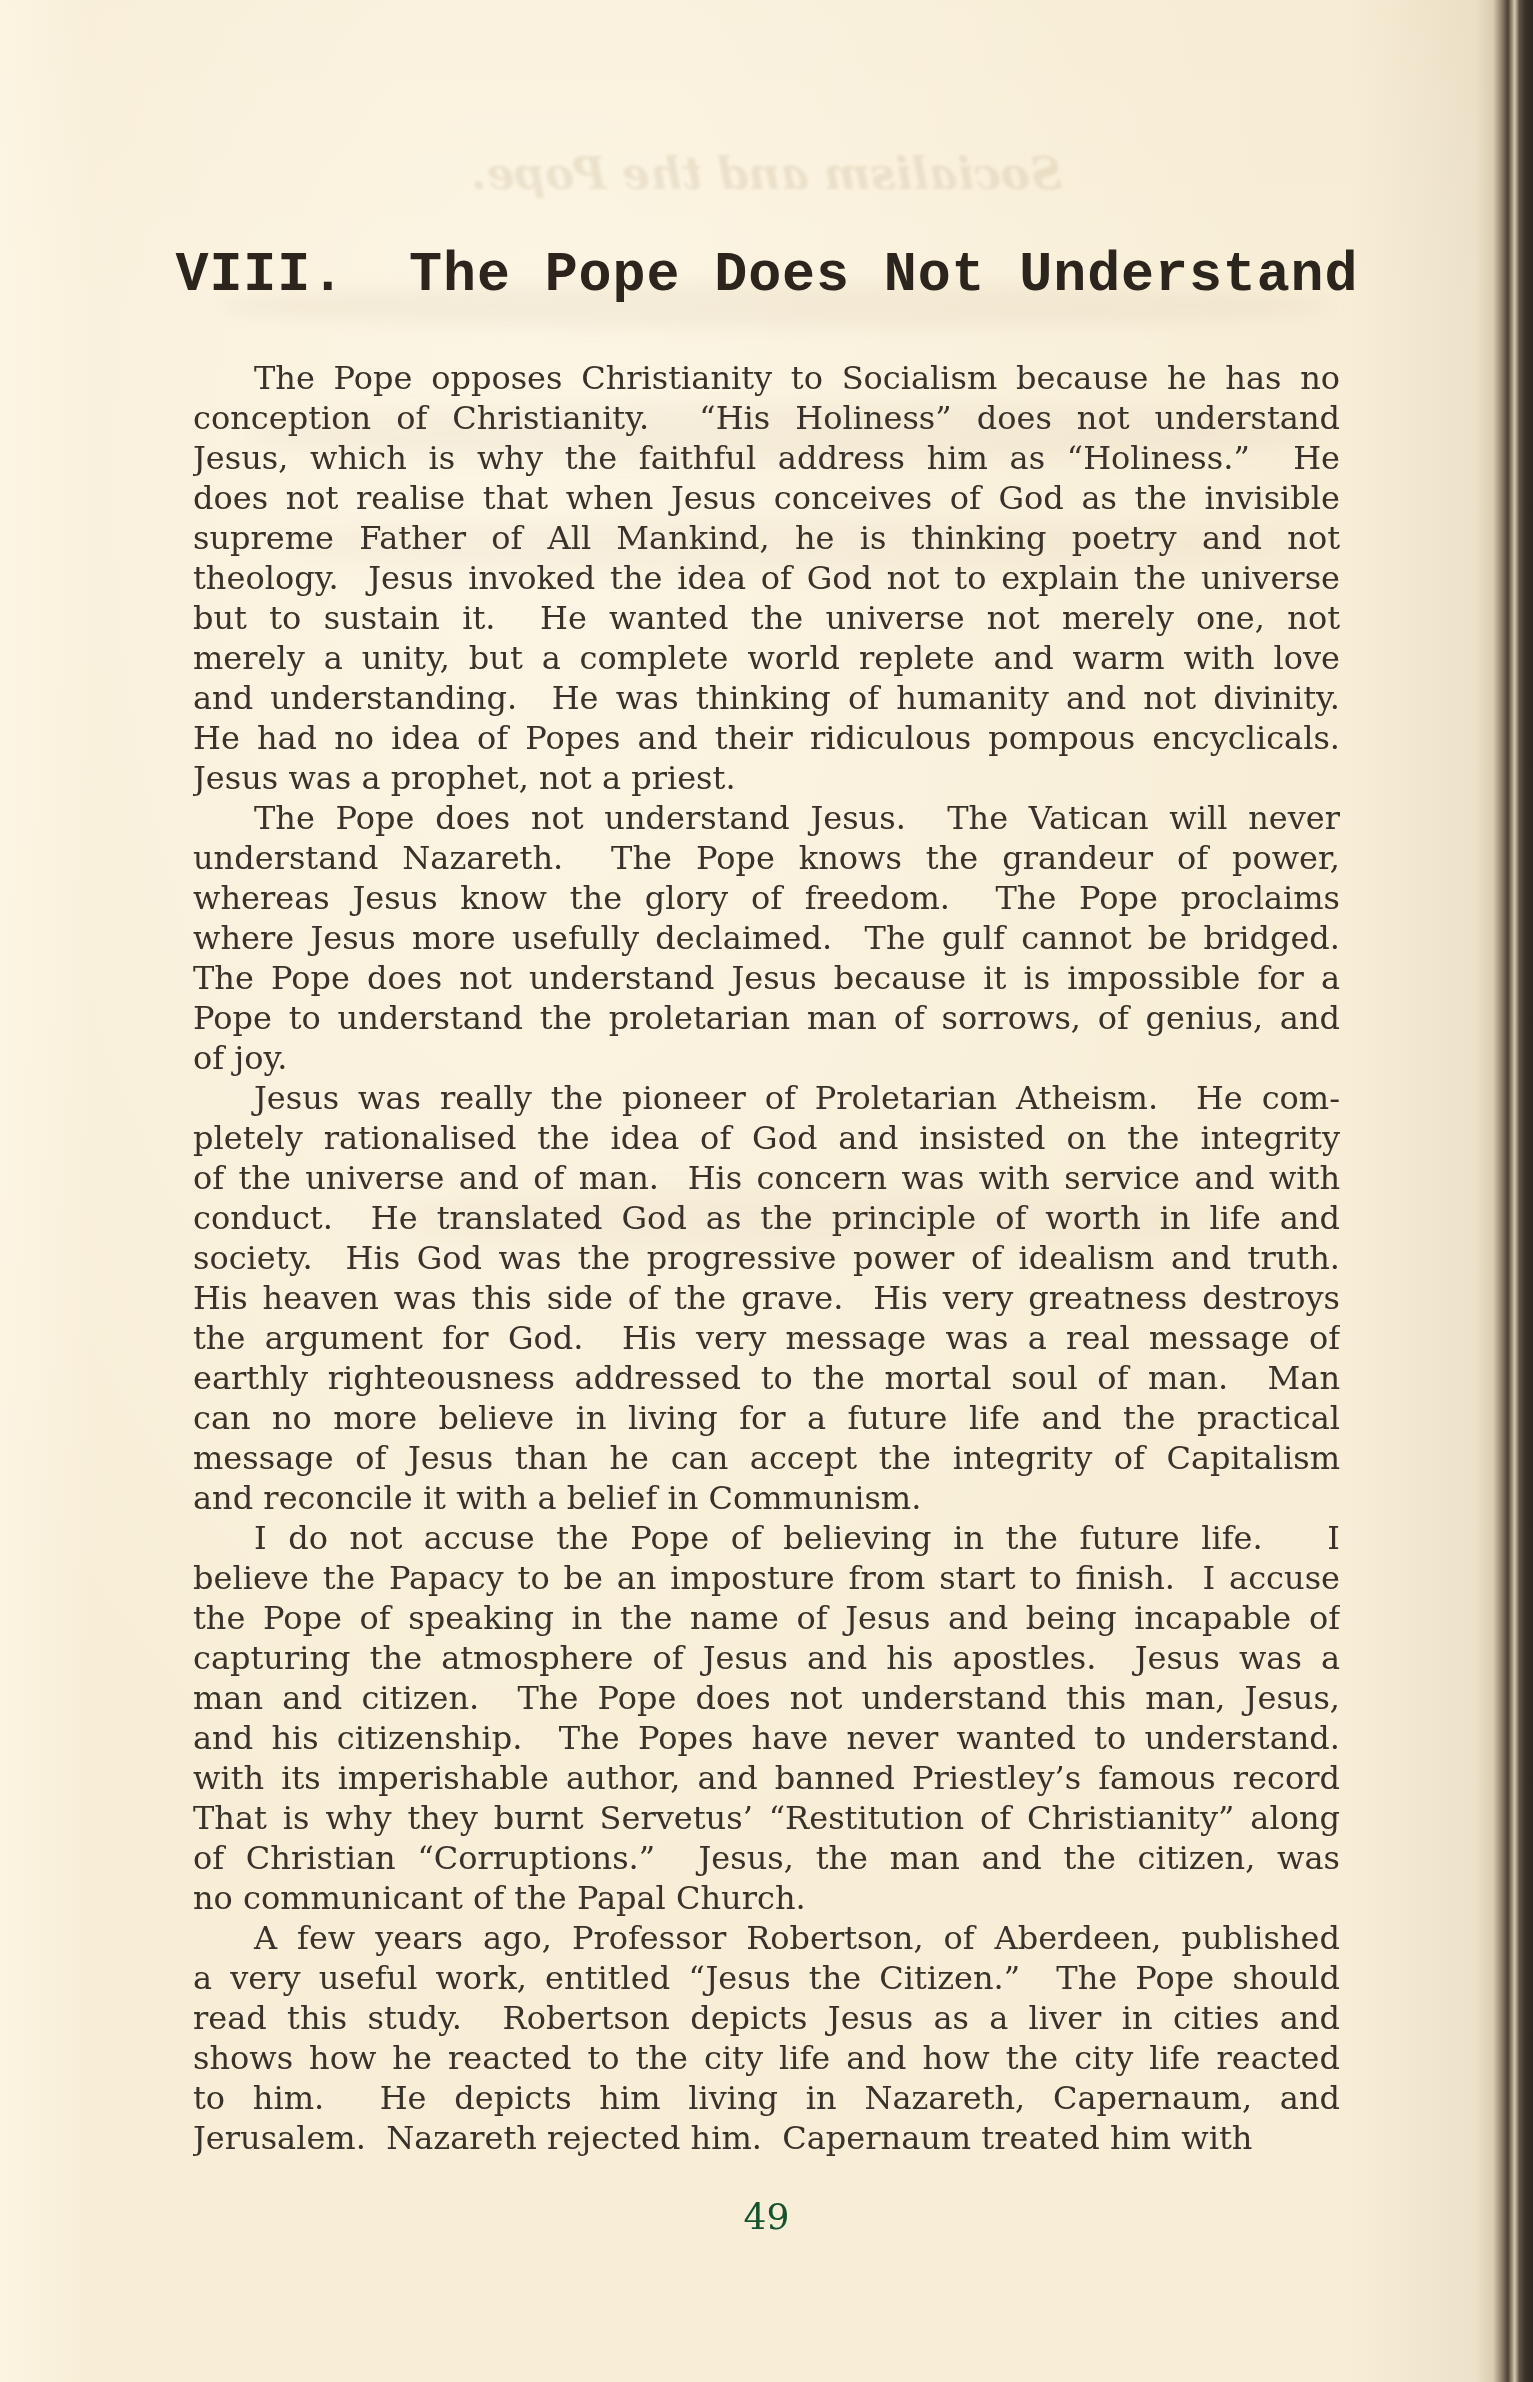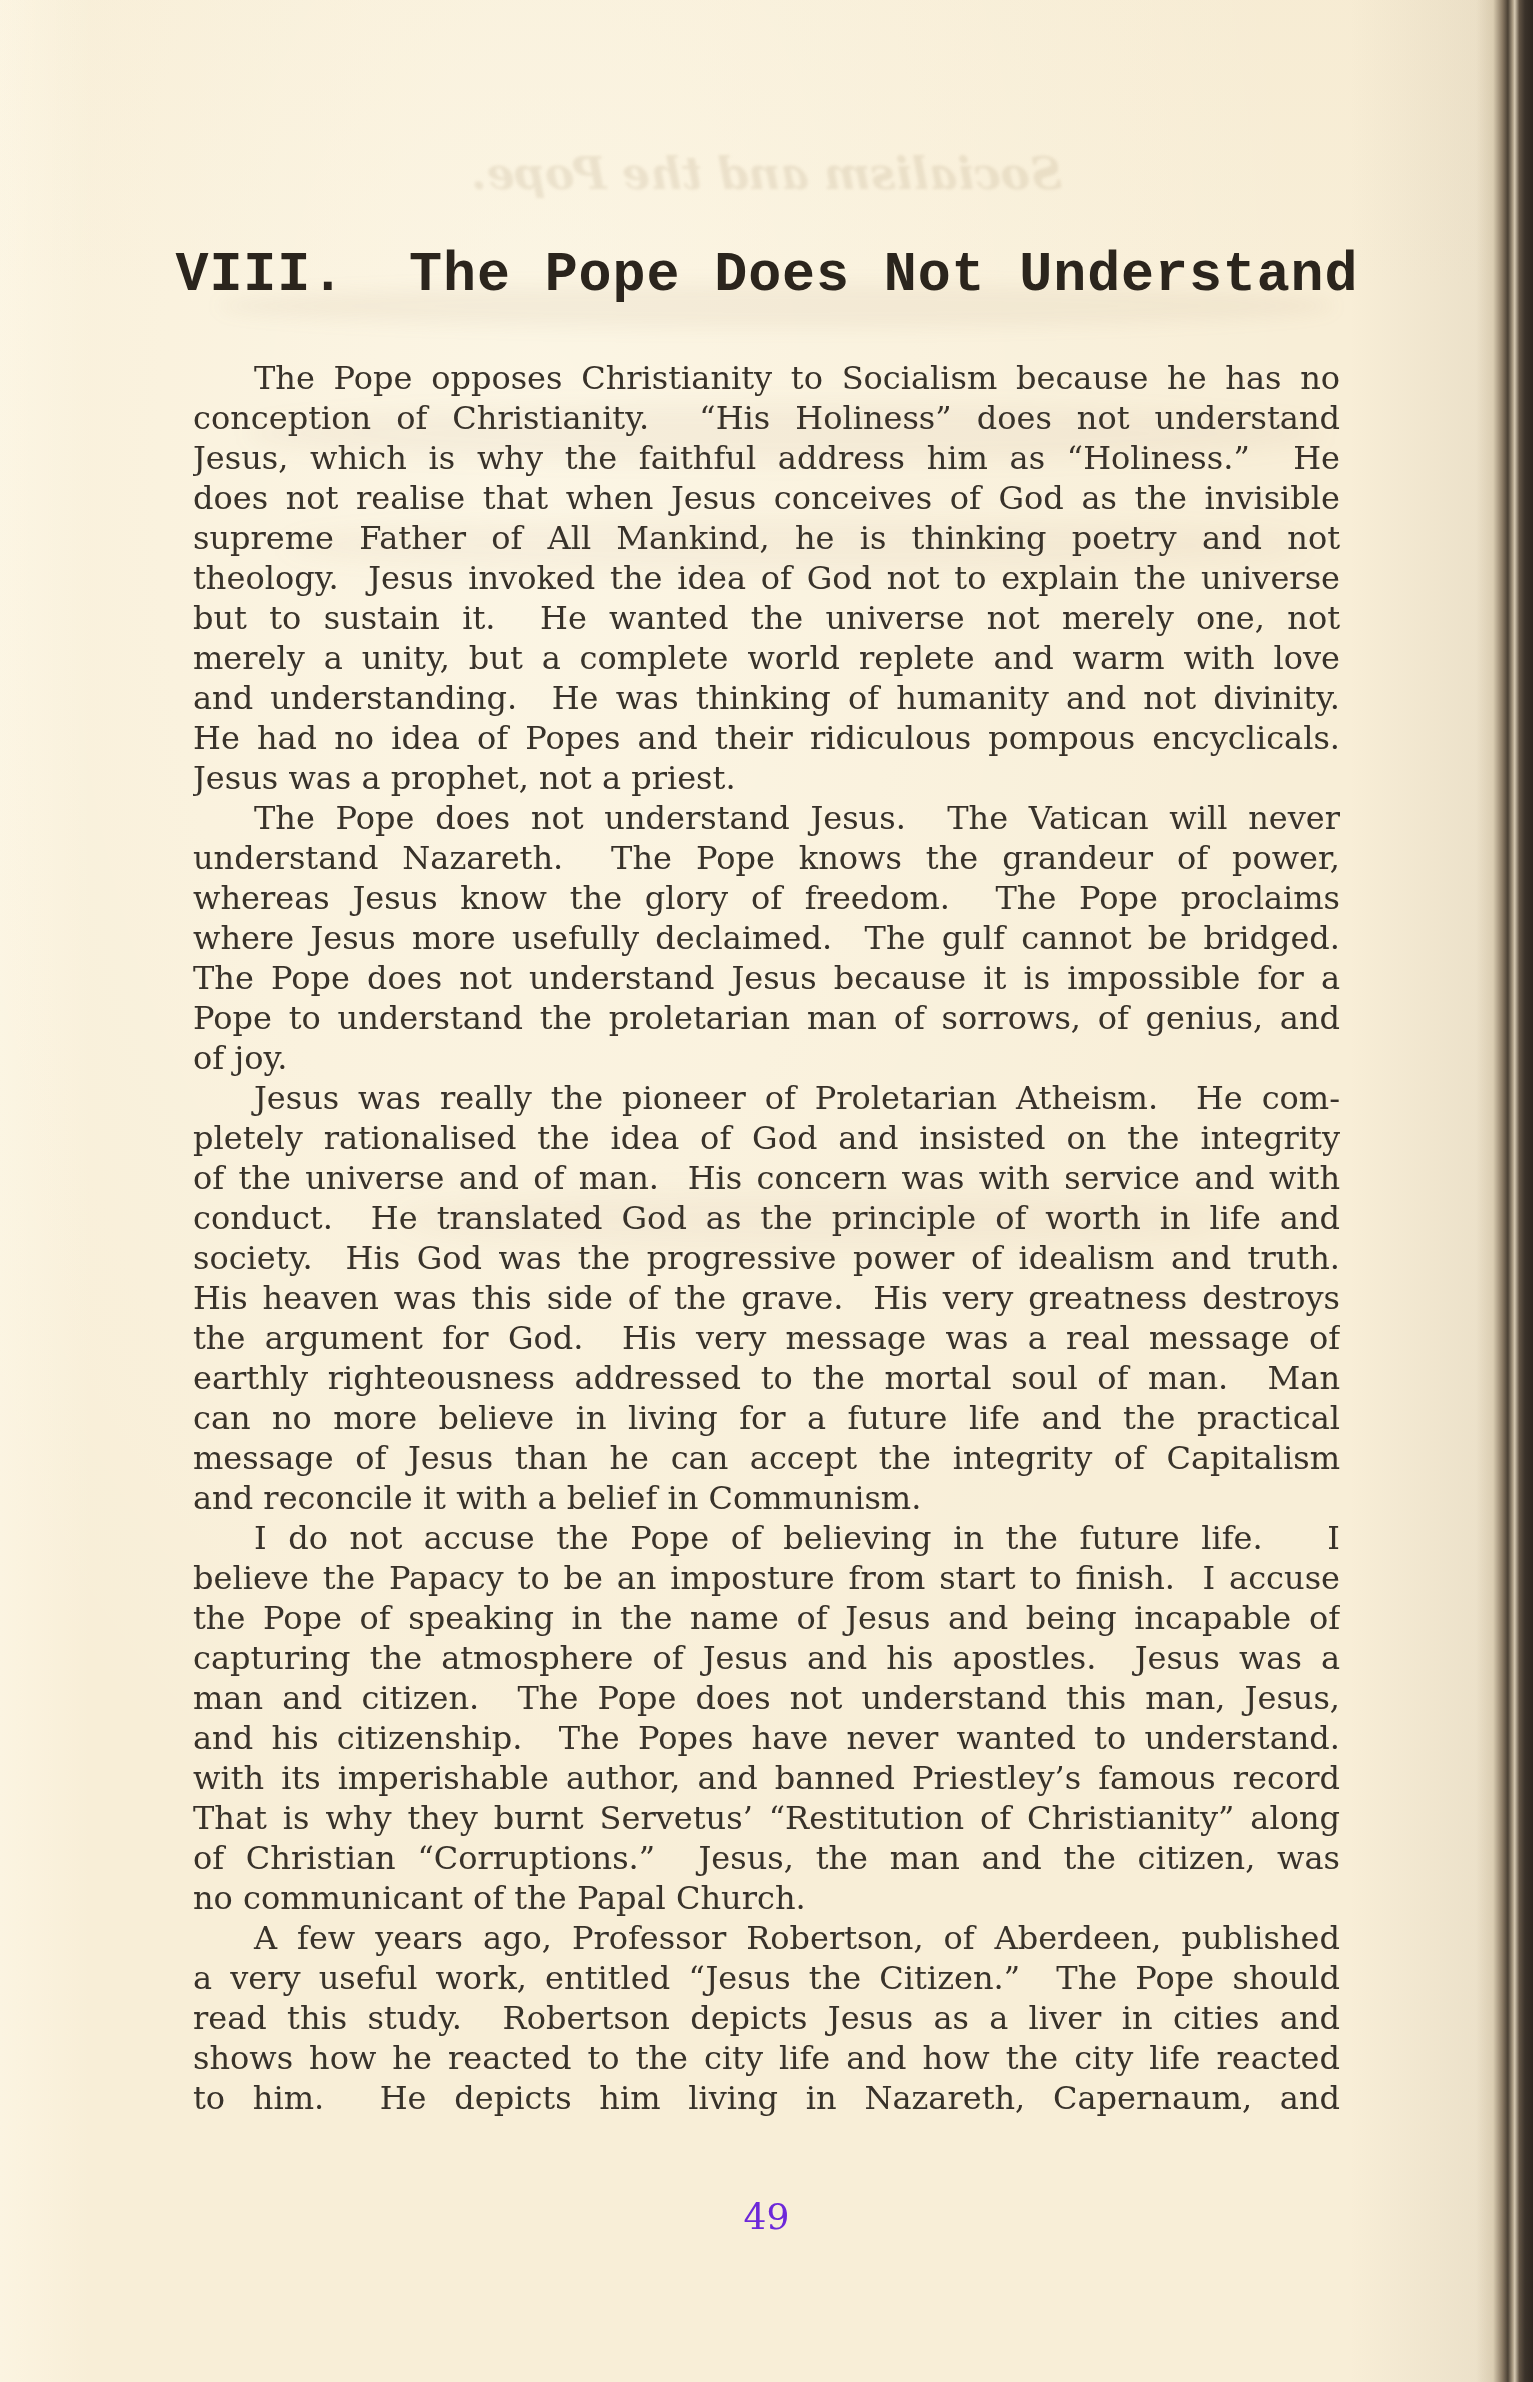--- a/index.html
+++ b/index.html
@@ -74,21 +74,21 @@
     height: 40px;
     overflow: hidden;
   }
   .ln.first { text-indent: 61px; }
   .ln.lastln { text-align-last: left; }
 
   .page-number {
     position: absolute; top: 2196px; left: 193px; width: 1147px;
     text-align: center;
     font-size: 36px;
-    color: #6d28d9;
+    color: #14532d;
   }
 </style>
 </head>
 <body>
 
 <div class="paper-tone"></div>
 
 <div class="bleed-header">Socialism and the Pope.</div>
 <div class="smudge s1"></div>
 <div class="smudge s2"></div>
@@ -137,18 +137,19 @@
     <div class="ln">and his citizenship.  The Popes have never wanted to understand.</div>
     <div class="ln">with its imperishable author, and banned Priestley’s famous record</div>
     <div class="ln">That is why they burnt Servetus’ “Restitution of Christianity” along</div>
     <div class="ln">of Christian “Corruptions.”  Jesus, the man and the citizen, was</div>
     <div class="ln lastln">no communicant of the Papal Church.</div>
     <div class="ln first">A few years ago, Professor Robertson, of Aberdeen, published</div>
     <div class="ln">a very useful work, entitled “Jesus the Citizen.”  The Pope should</div>
     <div class="ln">read this study.  Robertson depicts Jesus as a liver in cities and</div>
     <div class="ln">shows how he reacted to the city life and how the city life reacted</div>
     <div class="ln">to him.  He depicts him living in Nazareth, Capernaum, and</div>
+    <div class="ln lastln">Jerusalem.  Nazareth rejected him.  Capernaum treated him with</div>
   </div>
 
 <div class="page-number">49</div>
 
 <div class="page-edge"></div>
 
 
 </body></html>

